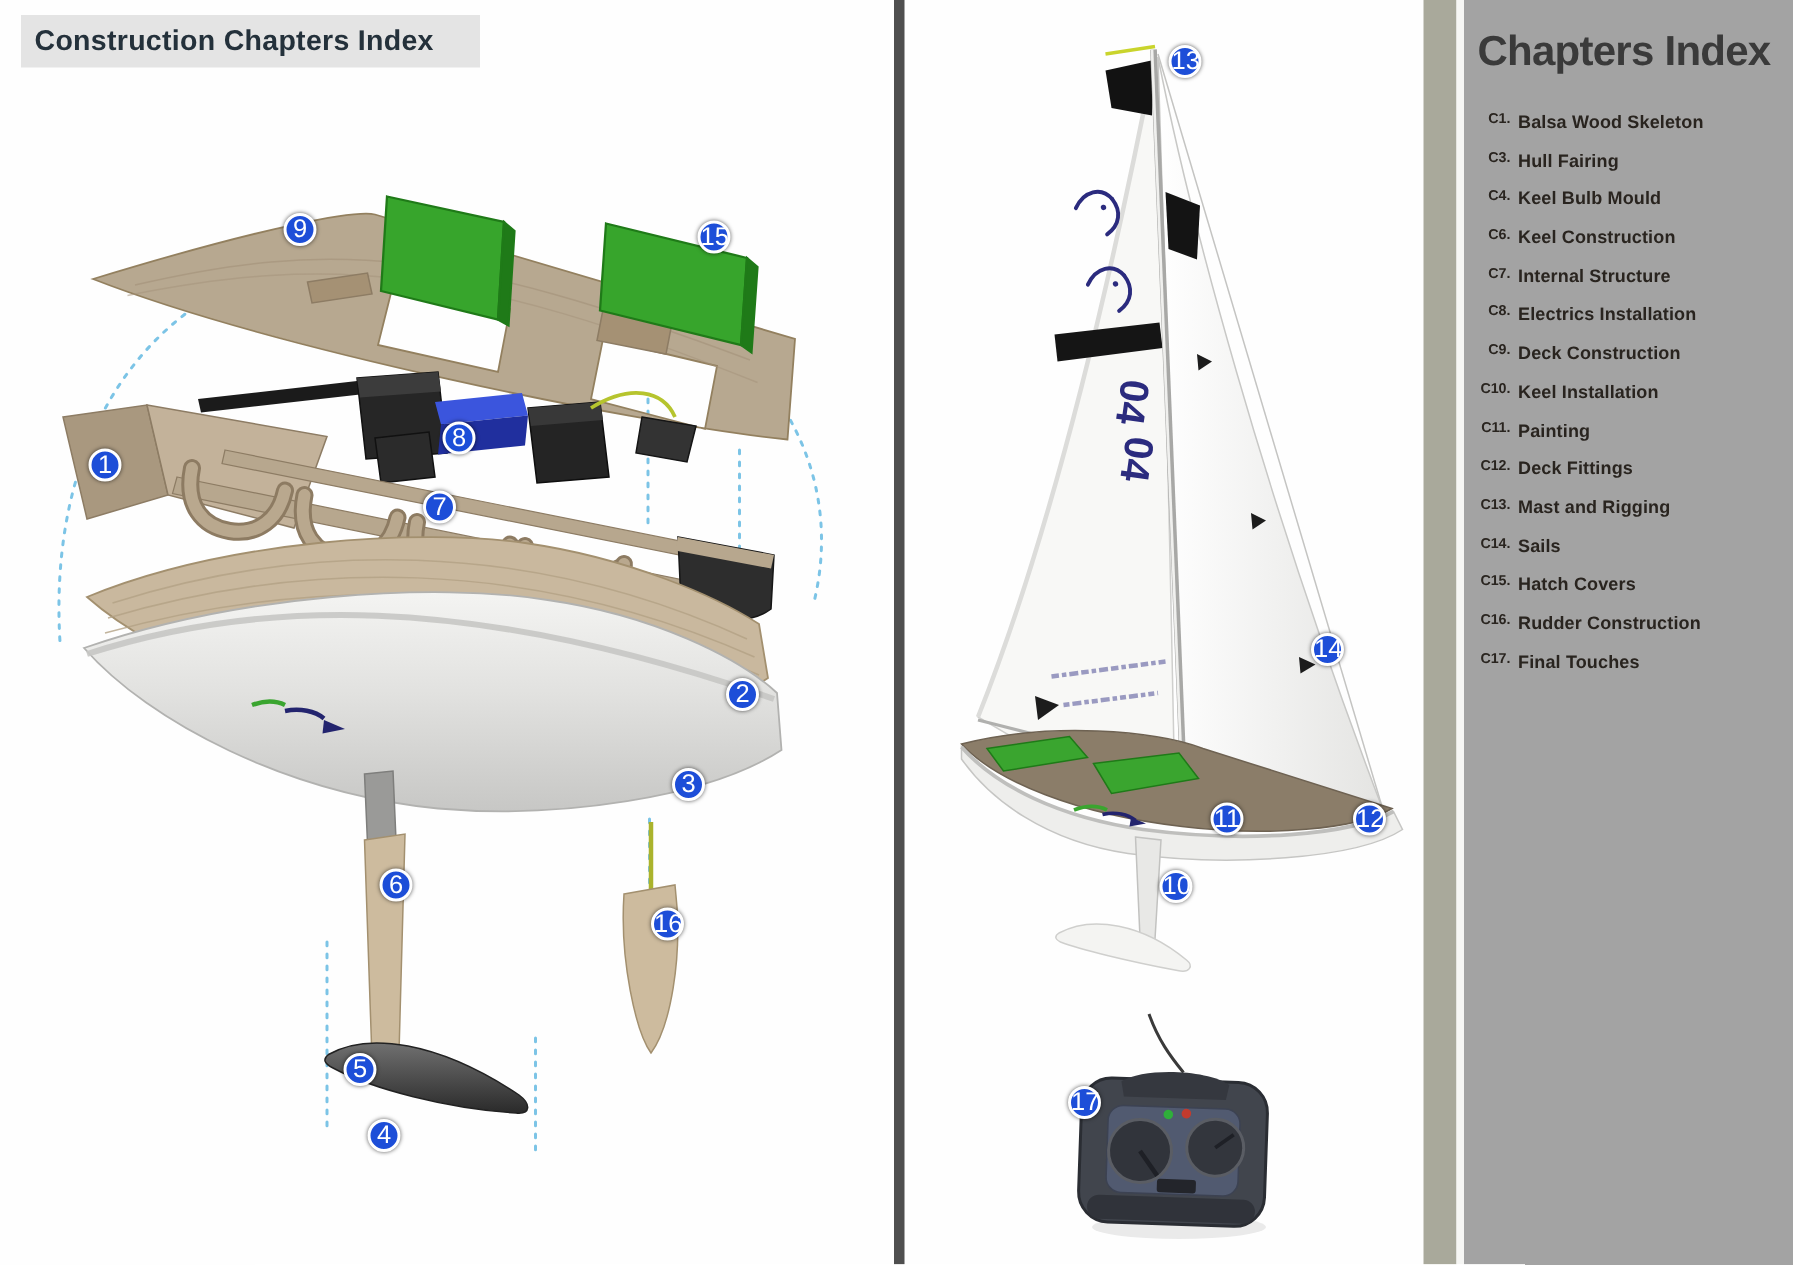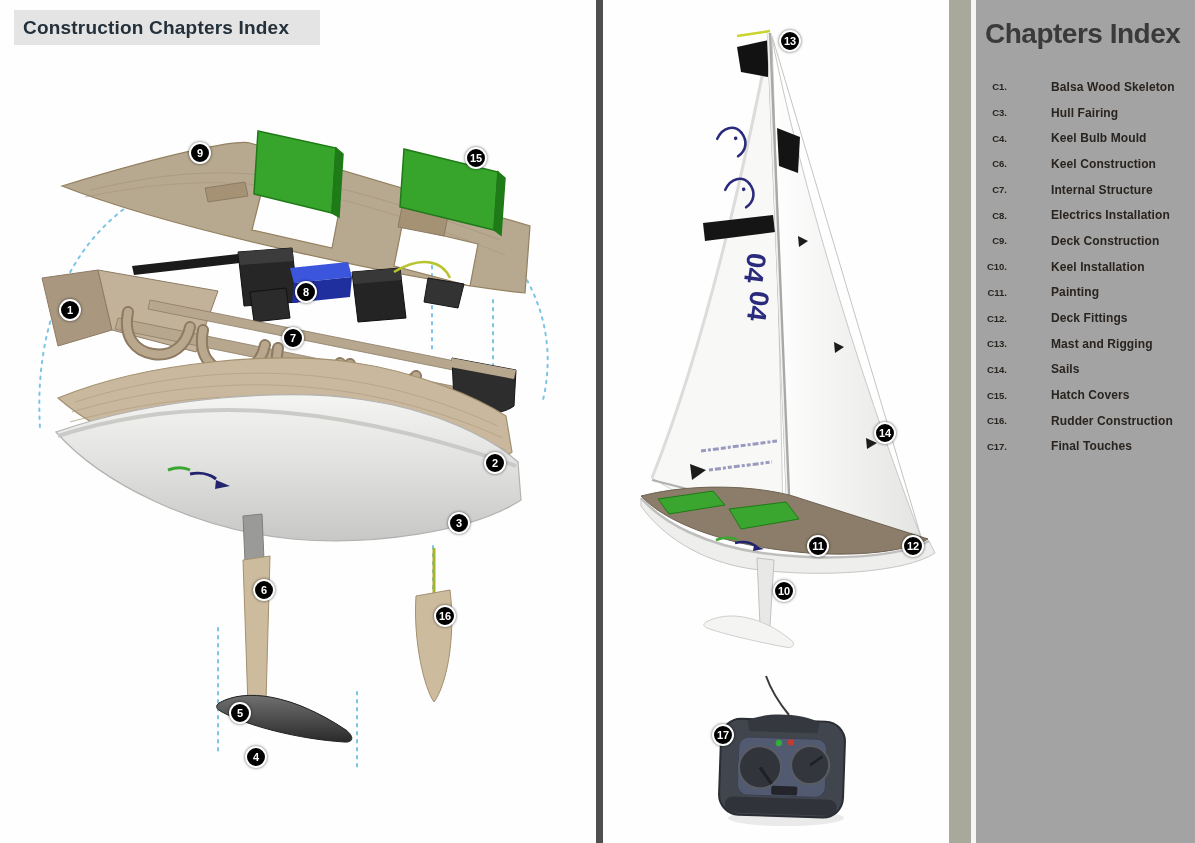--- a/index.html
+++ b/index.html
@@ -12,27 +12,27 @@
   .titlebar span{font-size:19px;font-weight:bold;color:#24313b;letter-spacing:.2px;}
   
   .divider{position:absolute;left:596px;top:0;width:7px;height:843px;background:#4f4f4f;}
   
   .sidebar-strip{position:absolute;left:949px;top:0;width:22px;height:843px;background:#a9a99b;}
   .sidebar-gap{position:absolute;left:971px;top:0;width:5px;height:843px;background:#f6f6f4;}
   .sidebar{position:absolute;left:976px;top:0;width:219px;height:843px;background:#a3a3a3;}
   .sidebar h1{margin:0;position:absolute;left:9px;top:18px;font-size:28px;font-weight:bold;
               letter-spacing:-.5px;color:#3a3a3a;}
   .chapters{list-style:none;margin:0;padding:0;position:absolute;left:7px;top:74px;width:205px;}
-  .chapters li{display:flex;align-items:center;height:25.7px;cursor:pointer;gap:39px;}
+  .chapters li{display:flex;align-items:flex-start;height:25.7px;cursor:pointer;}
   .cnum{width:24px;text-align:right;margin-right:5px;font-size:9.5px;font-weight:bold;color:#29241f;}
   .ctitle{font-size:12px;font-weight:bold;color:#29241f;letter-spacing:.1px;}
   
   .callout{position:absolute;width:22px;height:22px;box-sizing:border-box;border-radius:50%;
-           background:#000000;border:2px solid #fff;box-shadow:0 0 3px rgba(0,0,0,.65);
-           color:#fff;font-size:11px;font-weight:bold;line-height:18px;text-align:center;
+           background:#1d4ed8;border:2px solid #fff;box-shadow:0 0 3px rgba(0,0,0,.65);
+           color:#fff;font-size:17px;font-weight:normal;line-height:18px;text-align:center;
            transform:translate(-50%,-50%);z-index:5;}
 </style>
 </head>
 <body>
 
 <div class="page">
 
   <svg class="abs" style="left:0;top:0" width="596" height="843" viewBox="0 0 596 843">
     <defs>
       <linearGradient id="bulbG" x1="0" y1="0" x2="0" y2="1">

